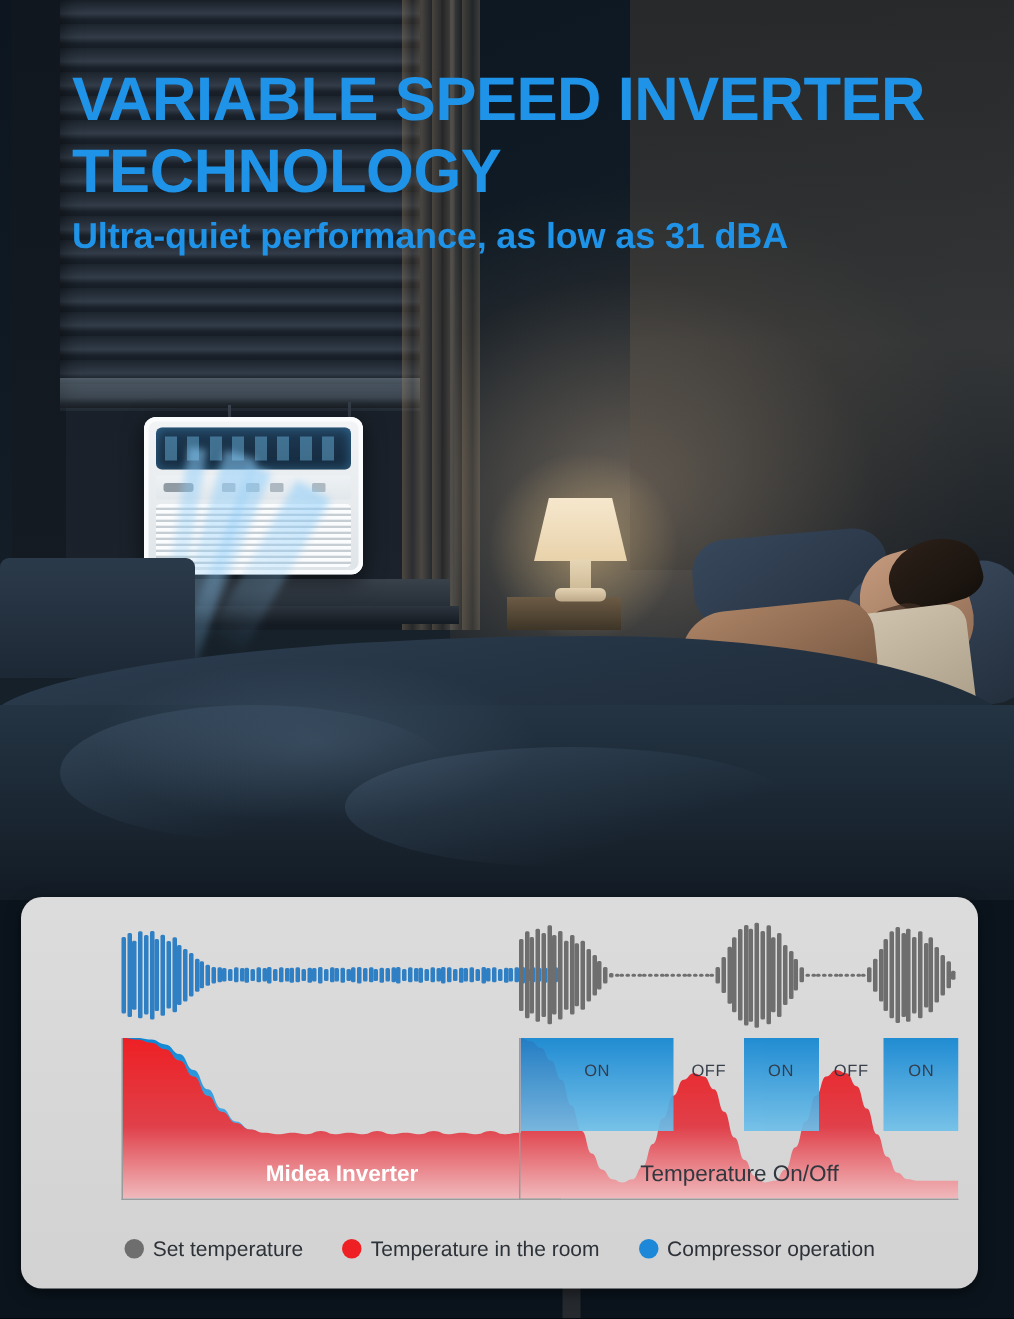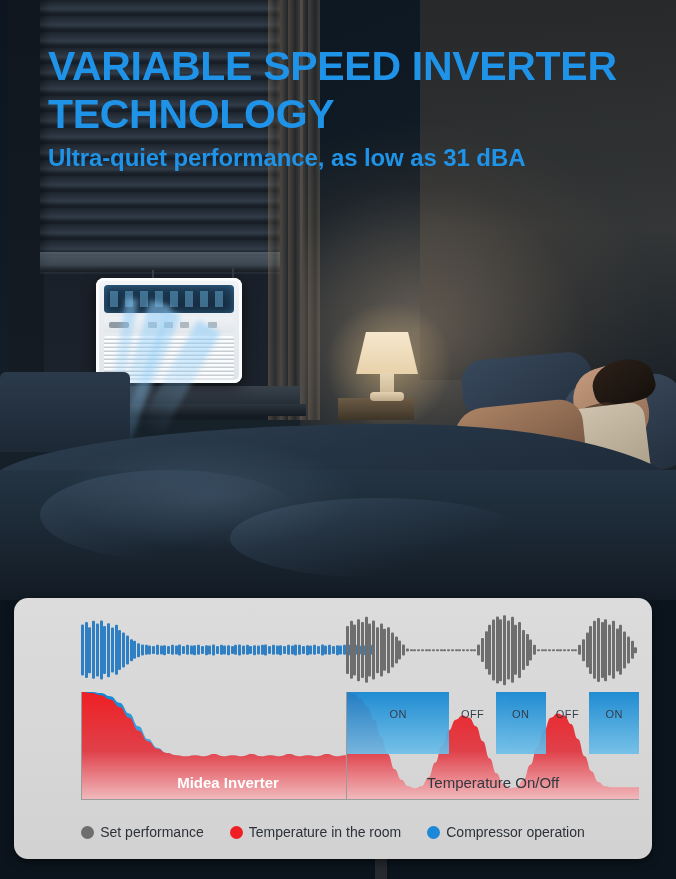--- a/index.html
+++ b/index.html
@@ -416,21 +416,21 @@
           <div class="on-block" style="left: 242.36px; width: 49.64px; height: 62px; opacity: 0.92;">
             <span>ON</span>
           </div>
           <div class="glabel r">Temperature On/Off</div>
         </div>
     </div>
 
     <div class="legend">
       <div class="lg">
         <span class="dot" style="background: rgb(110, 110, 110);"></span>
-        <span>Set performance</span>
+        <span>Set temperature</span>
       </div>
       <div class="lg">
         <span class="dot" style="background: rgb(238, 32, 36);"></span>
         <span>Temperature in the room</span>
       </div>
       <div class="lg">
         <span class="dot" style="background: rgb(30, 136, 216);"></span>
         <span>Compressor operation</span>
       </div>
     </div>

